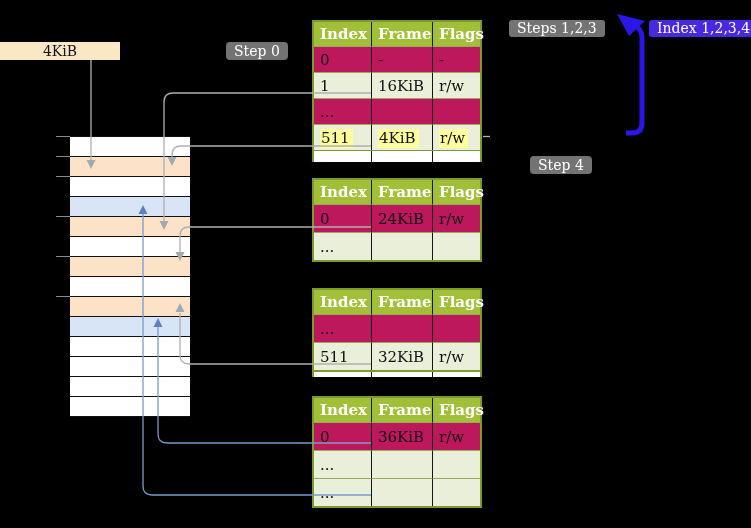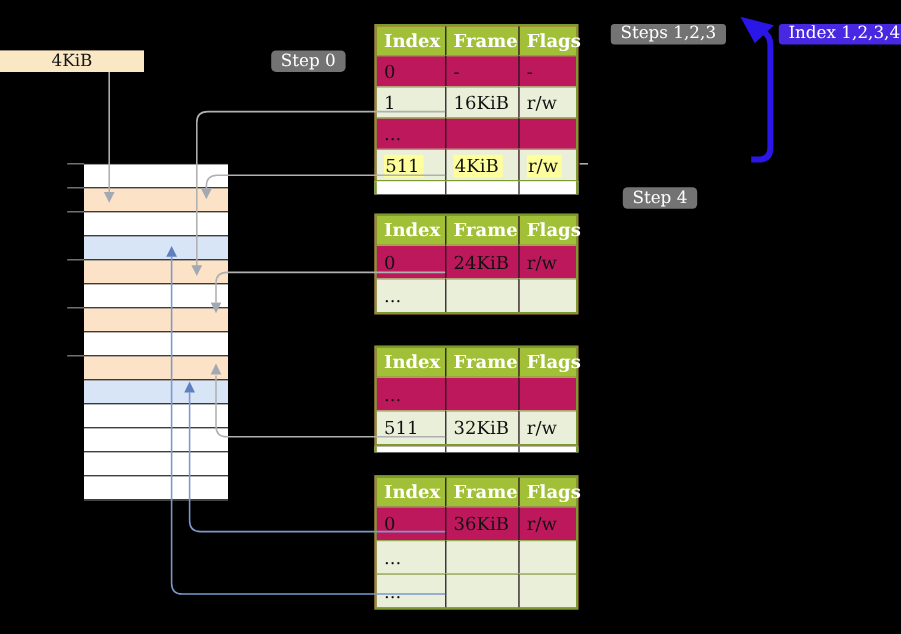--- a/index.html
+++ b/index.html
@@ -64,21 +64,21 @@
 
   <div class="badge red" style="left:189px;top:42px;margin-left:37px;">
     <span>Step 0</span>
   </div>
   <div class="badge red" style="left:509px;top:20px;border-radius:3px;height:17px;line-height:17px;">
     <span>Steps 1,2,3</span>
   </div>
   <div class="badge blue" style="left:649px;top:20px;height:17px;line-height:17px;">
     <span>Index 1,2,3,4</span>
   </div>
-  <div class="badge red" style="left:519px;top:156px;">
+  <div class="badge red" style="left:530px;top:156px;">
     <span>Step 4</span>
   </div>
 
   <div class="ptable small" style="top:20px;">
     <table>
         <colgroup>
           <col style="width:57px">
           <col style="width:61px">
           <col style="width:48px">
         </colgroup>

